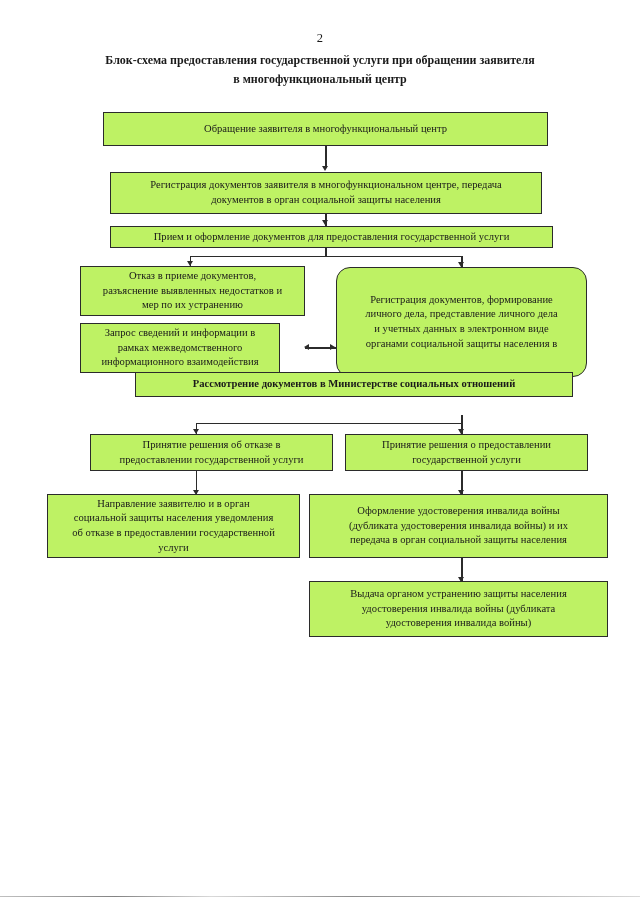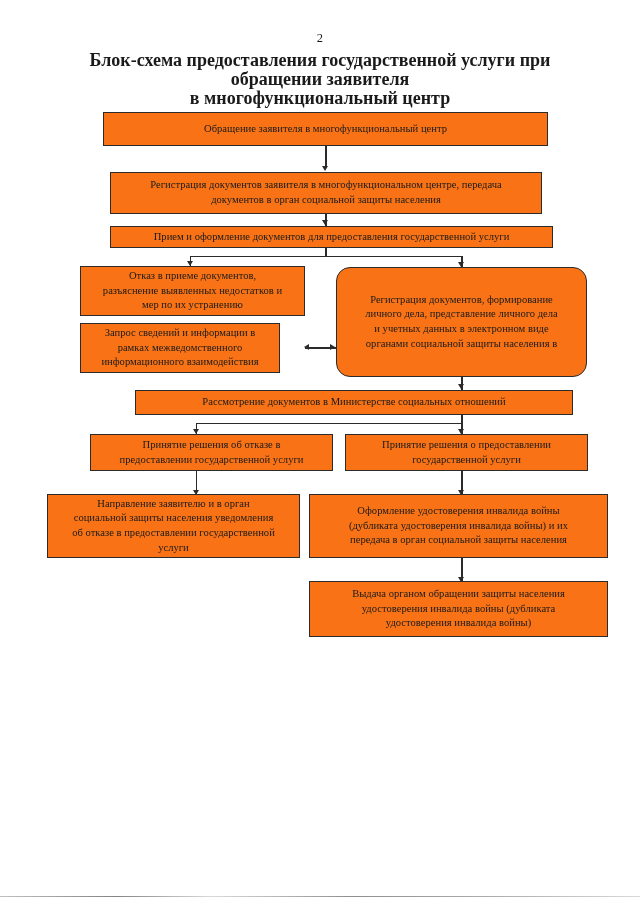--- a/index.html
+++ b/index.html
@@ -29,34 +29,34 @@
     text-align: center;
     font-size: 12.5px;
     letter-spacing: 0.2px;
   }
   .doc-title {
     position: absolute;
     top: 51px;
     left: 70px;
     width: 500px;
     text-align: center;
-    font-size: 18px;
+    font-size: 12px;
     font-weight: bold;
     line-height: 19px;
   }
   .doc-title .ln {
     display: block;
   }
 
   
   .node {
     position: absolute;
     box-sizing: border-box;
     border: 1.1px solid #2b2b2b;
-    background: #f97316;
+    background: #bef264;
     display: flex;
     align-items: center;
     justify-content: center;
     text-align: center;
     font-size: 10.6px;
     line-height: 14.6px;
     padding: 2px 5px;
   }
   .node .txt {
     display: block;
@@ -200,21 +200,21 @@
 
   <div class="node" style="left:336px; top:267px; width:251px; height:110px;border-radius:14px;">
     <span class="txt">
       <span class="ln">Регистрация документов, формирование</span>
       <span class="ln">личного дела, представление личного дела</span>
       <span class="ln">и учетных данных в электронном виде</span>
       <span class="ln">органами социальной защиты населения в</span>
     </span>
   </div>
 
-  <div class="node" style="left:135px; top:390px; width:438px; height:25px;">
+  <div class="node" style="left:135px; top:372px; width:438px; height:25px;font-weight:bold;">
     <span class="txt">
       <span class="ln">Рассмотрение документов в Министерстве социальных отношений</span>
     </span>
   </div>
 
   <div class="node" style="left:90px; top:434px; width:243px; height:37px;text-align:center;">
     <span class="txt">
       <span class="ln">Принятие решения об отказе в</span>
       <span class="ln">предоставлении государственной услуги</span>
     </span>
@@ -239,21 +239,21 @@
     <span class="txt">
       <span class="ln">Направление заявителю и в орган</span>
       <span class="ln">социальной защиты населения уведомления</span>
       <span class="ln">об отказе в предоставлении государственной</span>
       <span class="ln">услуги</span>
     </span>
   </div>
 
   <div class="node" style="left:309px; top:581px; width:299px; height:56px;">
     <span class="txt">
-      <span class="ln">Выдача органом обращении защиты населения</span>
+      <span class="ln">Выдача органом устранению защиты населения</span>
       <span class="ln">удостоверения инвалида войны (дубликата</span>
       <span class="ln">удостоверения инвалида войны)</span>
     </span>
   </div>
 
   <div class="scan-line"></div>
 
 </div>
 
 </body></html>

